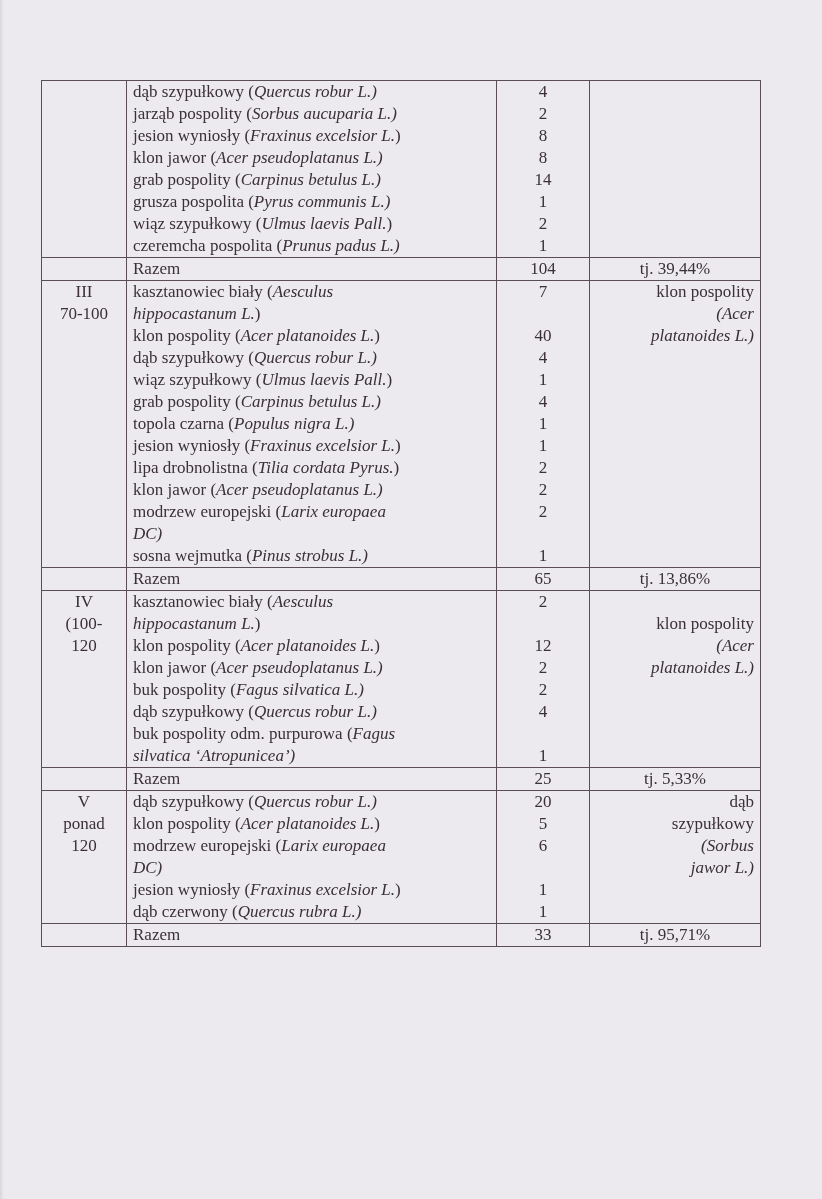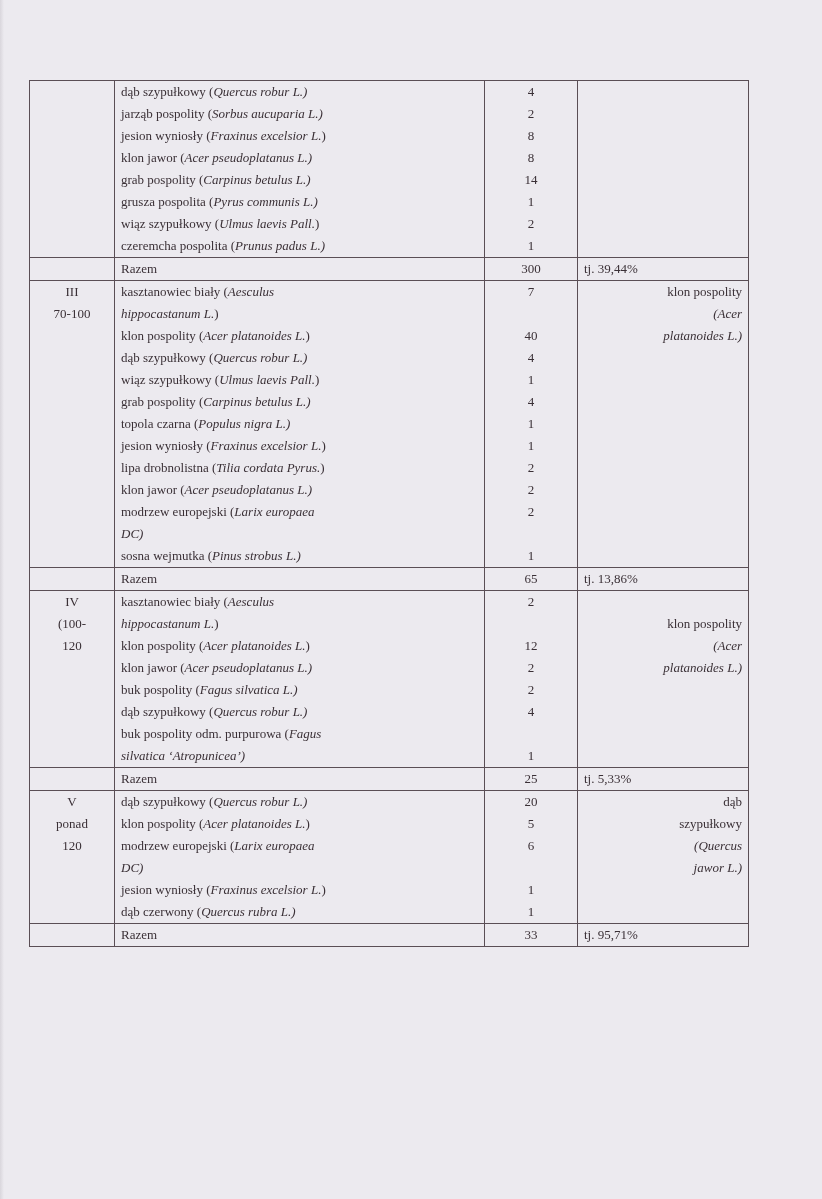--- a/index.html
+++ b/index.html
@@ -10,25 +10,25 @@
     overflow: hidden;
     font-family: "Liberation Serif", serif;
     color: #3a3036;
   }
   .page-edge {
     position: absolute; left: 0; top: 0; width: 4px; height: 1199px;
     background: linear-gradient(to right, #d9d6dc, #eceaef);
   }
   table.species {
     position: absolute;
-    left: 29px; top: 80px;
+    left: 41px; top: 80px;
     width: 719px;
     border-collapse: collapse;
     table-layout: fixed;
-    font-size: 13px;
+    font-size: 17px;
     line-height: 22px;
   }
   table.species td {
     border: 1.5px solid #5a4e55;
     vertical-align: top;
     padding: 0 6px;
   }
   col.c-class { width: 85px; }
   col.c-species { width: 370px; }
   col.c-count { width: 93px; }
@@ -36,21 +36,21 @@
   td.cls { text-align: center; padding-top: 1px; }
   td.cls .roman { font-weight: normal; display: block; }
   td.cls .range { display: block; }
   td.sp { padding-left: 4px; }
   td.sp .line { display: block; white-space: nowrap; }
   td.num { text-align: center; }
   td.num .line { display: block; }
   td.dom { text-align: right; }
   td.total-label { text-align: left; }
   td.total-num { text-align: center; }
-  td.total-pct { }
+  td.total-pct { text-align: center; }
   i { font-style: italic; }
   .blank { display: block; height: 22px; }
   tr.total td { padding-top: 0; padding-bottom: 0; }
   tr.grand td { height: 44px; }
 </style>
 </head>
 <body>
 
 <div class="page-edge"></div>
 
@@ -83,21 +83,21 @@
       <span class="line">14</span>
       <span class="line">1</span>
       <span class="line">2</span>
       <span class="line">1</span>
     </td>
     <td class="dom"></td>
   </tr>
   <tr class="total">
     <td></td>
     <td class="total-label">Razem</td>
-    <td class="total-num">300</td>
+    <td class="total-num">104</td>
     <td class="total-pct">tj. 39,44%</td>
   </tr>
 
   <tr>
     <td class="cls">
       <span class="roman">III</span>
       <span class="range">70-100</span>
     </td>
     <td class="sp">
       <span class="line"><span>kasztanowiec biały (</span><i>Aesculus</i><span></span></span>
@@ -200,21 +200,21 @@
       <span class="line">20</span>
       <span class="line">5</span>
       <span class="line">6</span>
       <span class="blank"></span>
       <span class="line">1</span>
       <span class="line">1</span>
     </td>
     <td class="dom">
       <span style="display:block">dąb</span>
       <span style="display:block">szypułkowy</span>
-      <i style="display:block">(Quercus</i>
+      <i style="display:block">(Sorbus</i>
       <i style="display:block">jawor L.)</i>
     </td>
   </tr>
   <tr class="total">
     <td></td>
     <td class="total-label">Razem</td>
     <td class="total-num">33</td>
     <td class="total-pct">tj. 95,71%</td>
   </tr>
 

